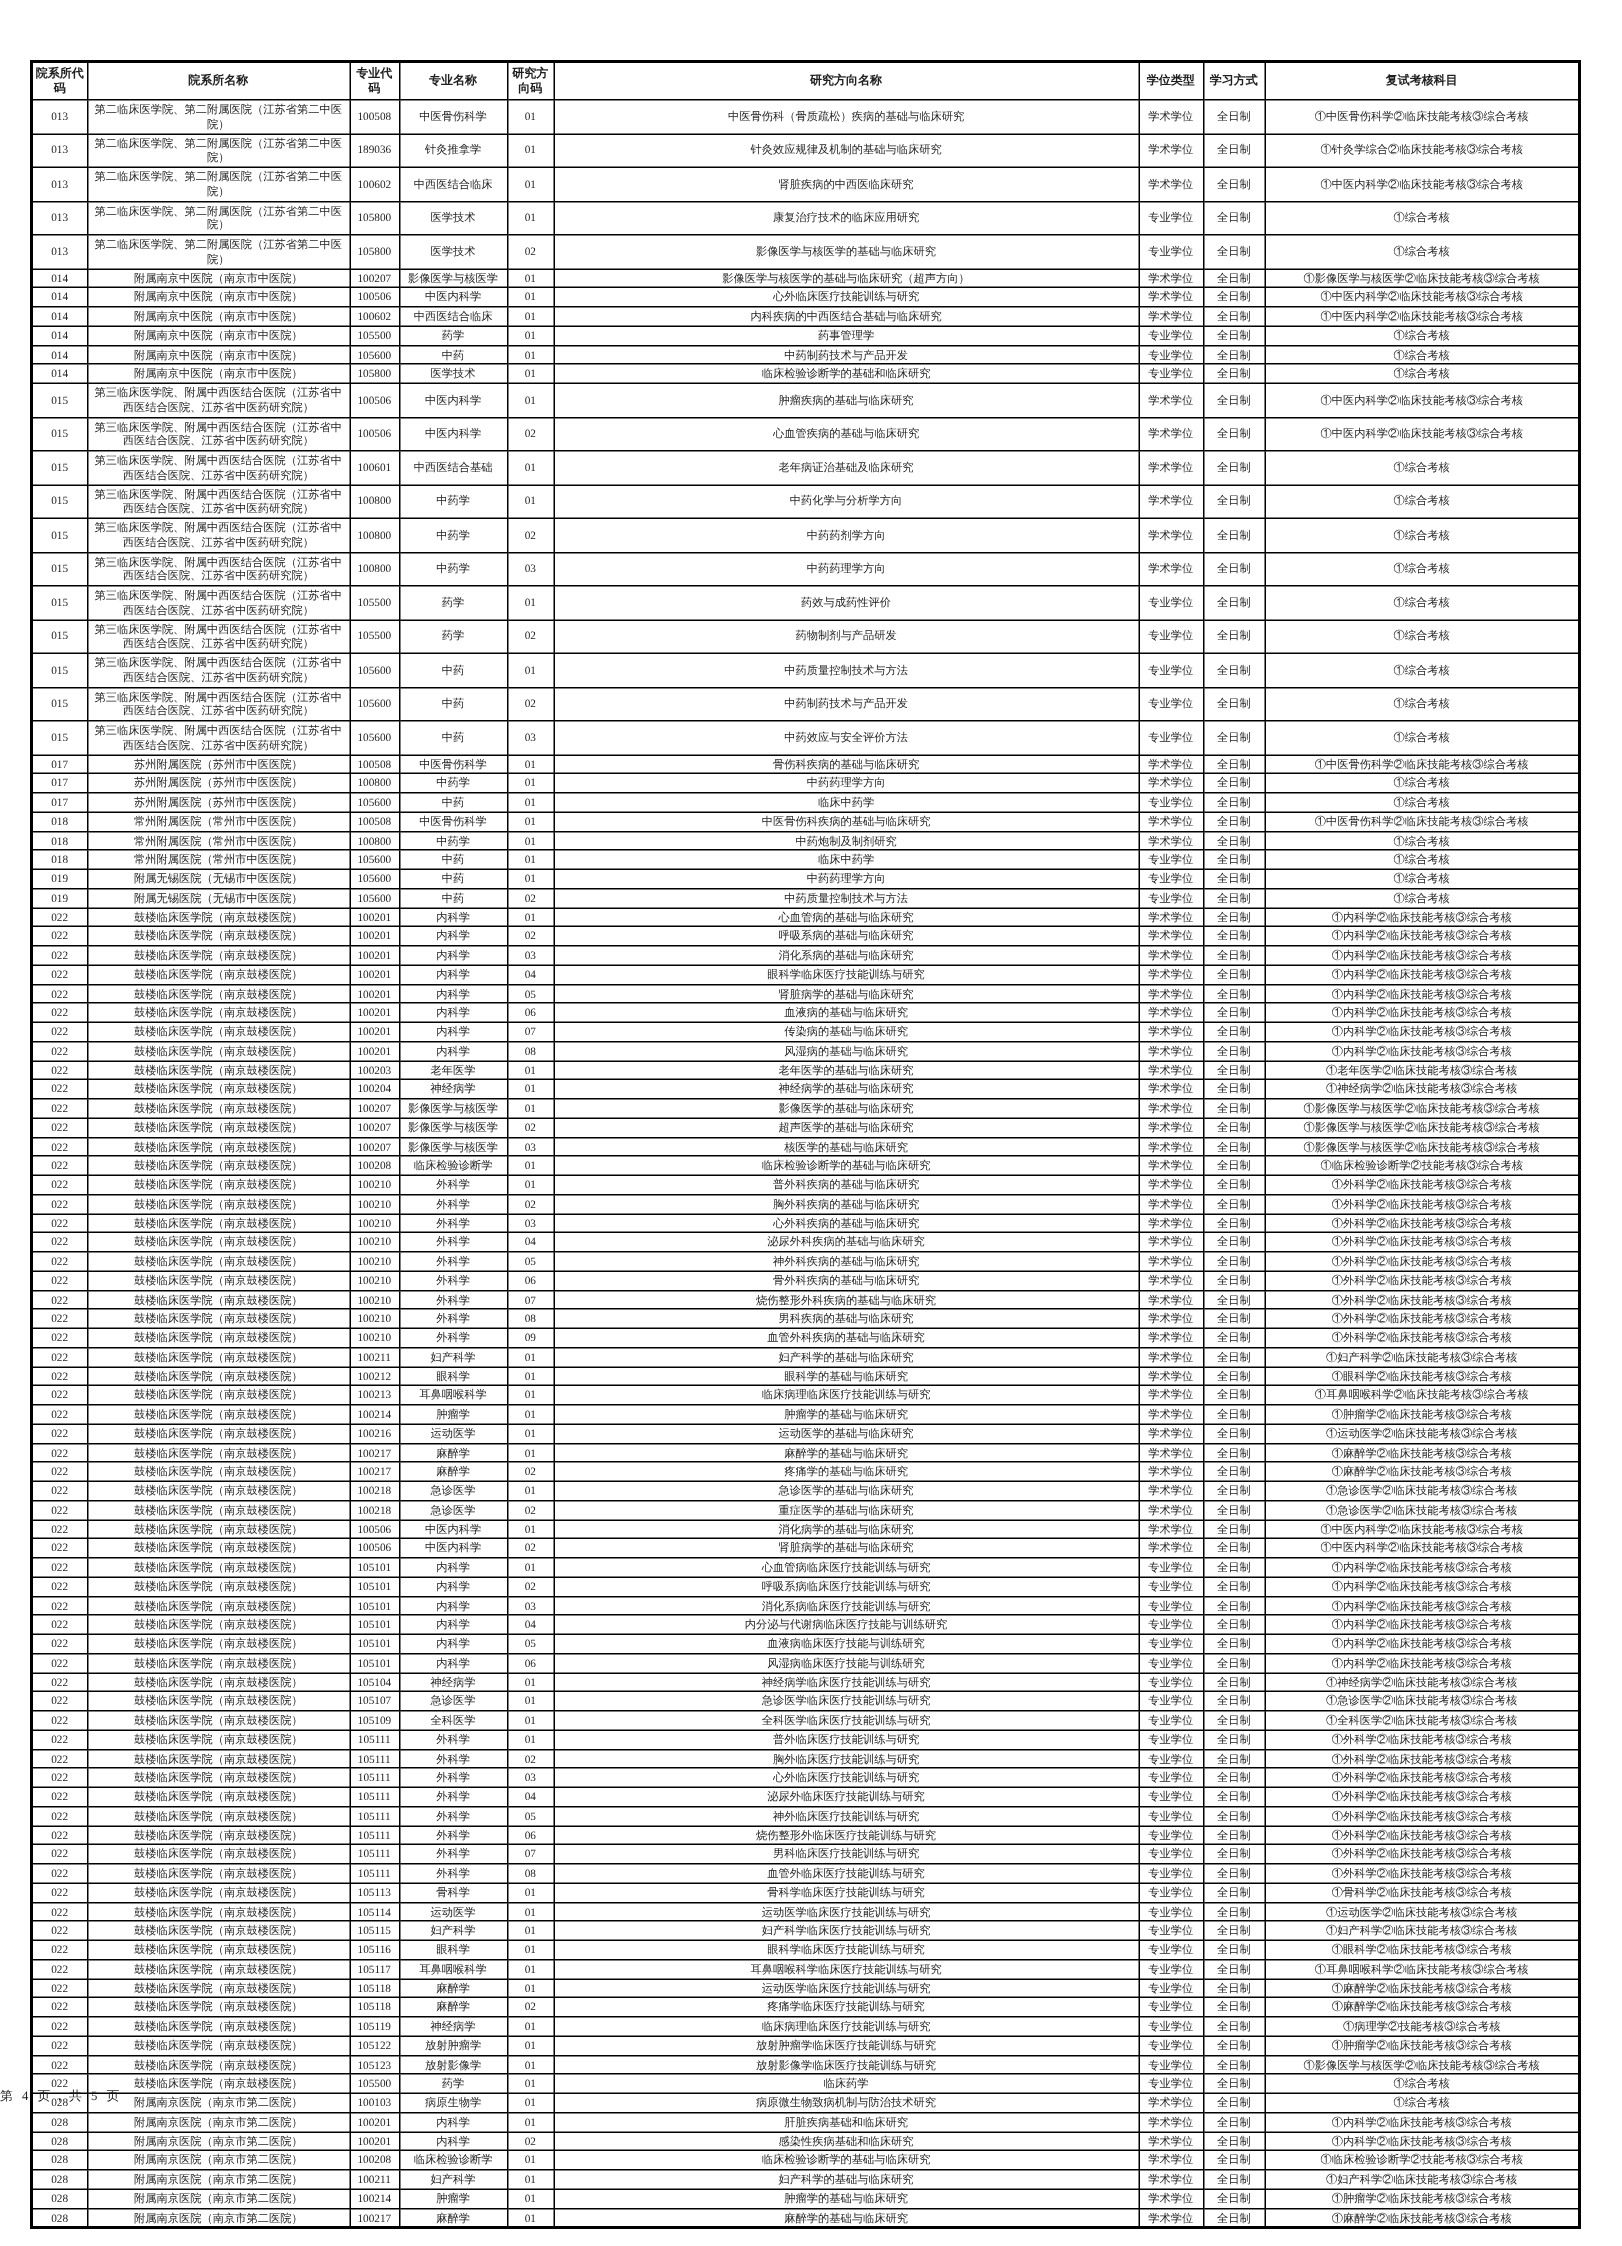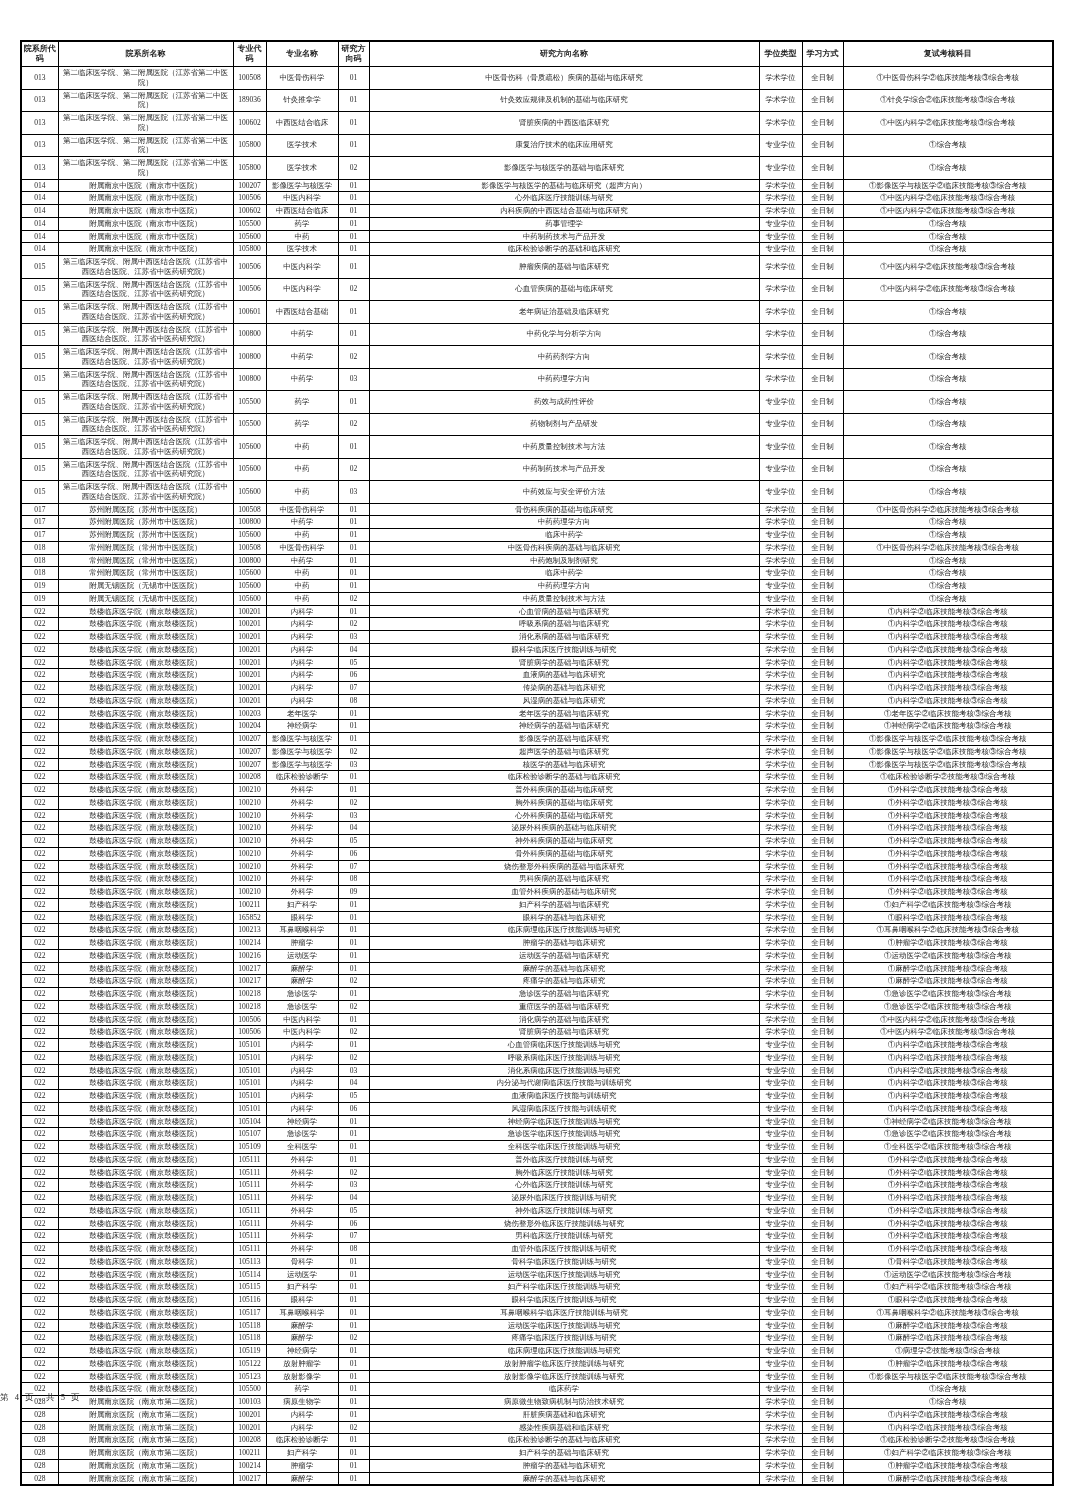--- a/index.html
+++ b/index.html
@@ -665,21 +665,21 @@
           <td>妇产科学</td>
           <td>01</td>
           <td>妇产科学的基础与临床研究</td>
           <td>学术学位</td>
           <td>全日制</td>
           <td>①妇产科学②临床技能考核③综合考核</td>
         </tr>
         <tr>
           <td>022</td>
           <td>鼓楼临床医学院（南京鼓楼医院）</td>
-          <td>165852</td>
+          <td>100212</td>
           <td>眼科学</td>
           <td>01</td>
           <td>眼科学的基础与临床研究</td>
           <td>学术学位</td>
           <td>全日制</td>
           <td>①眼科学②临床技能考核③综合考核</td>
         </tr>
         <tr>
           <td>022</td>
           <td>鼓楼临床医学院（南京鼓楼医院）</td>

